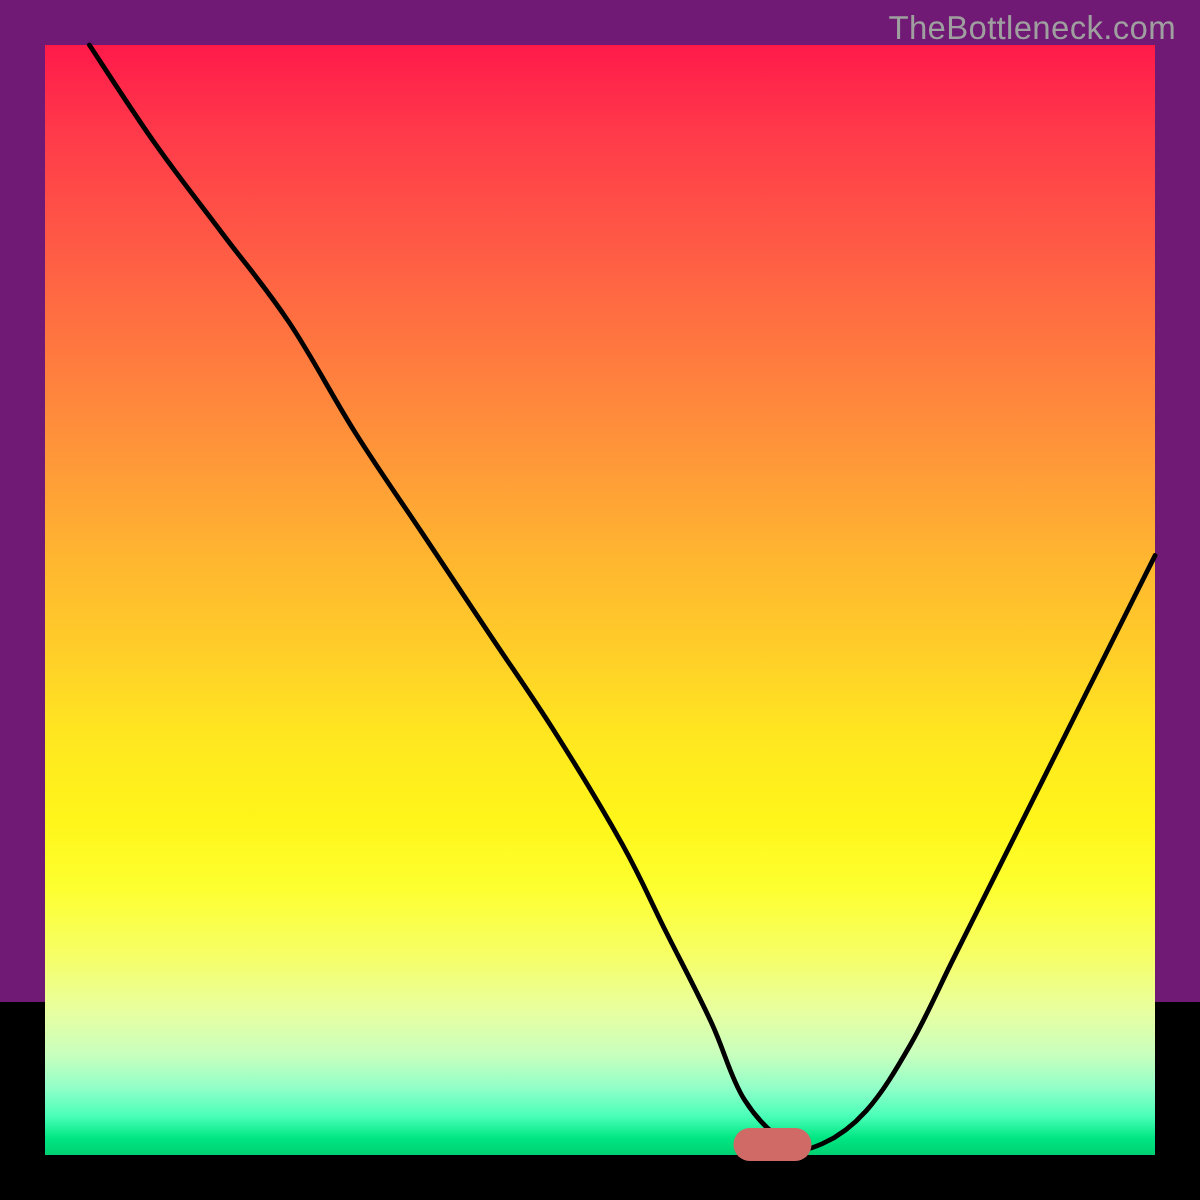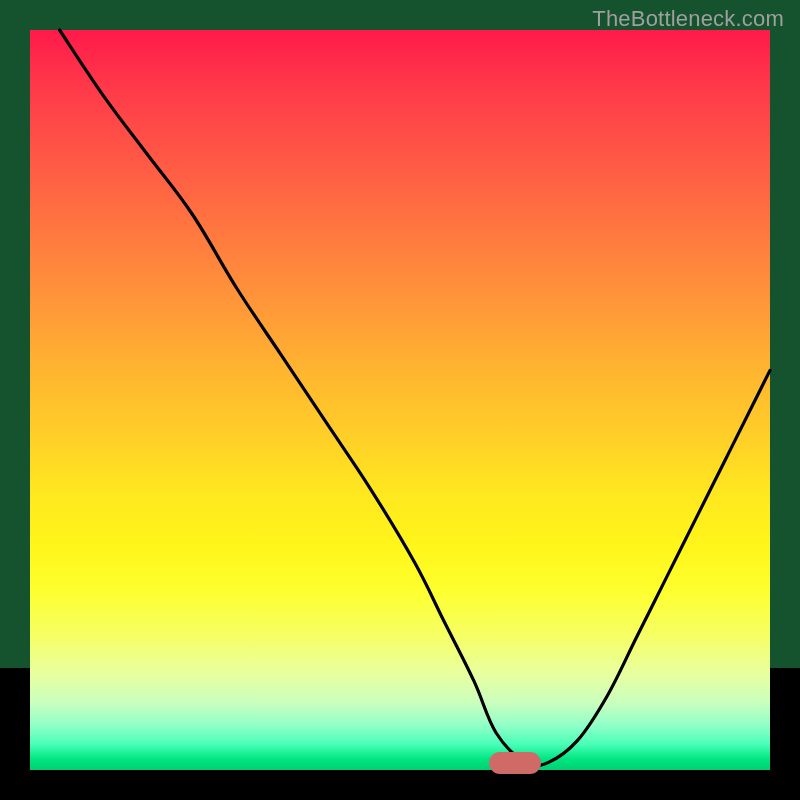--- a/index.html
+++ b/index.html
@@ -8,21 +8,21 @@
     width: 800px;
     height: 800px;
     background: #000;
     font-family: Arial, Helvetica, sans-serif;
     overflow: hidden;
   }
   .stage {
     position: relative;
     width: 800px;
     height: 668px;
-    background: #14532d;
+    background: #701a75;
   }
   .plot {
     position: absolute;
     left: 30px;
     top: 30px;
     width: 740px;
     height: 740px;
     background: linear-gradient(to bottom,
       #ff1a4a 0%,
       #ff3a4a 8%,

